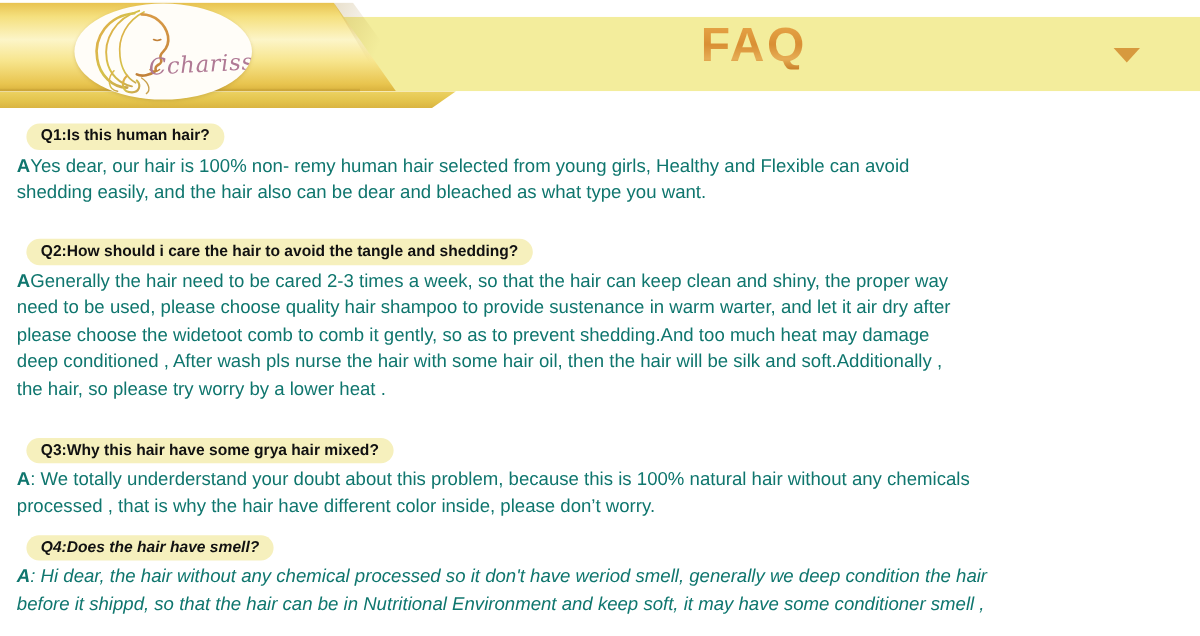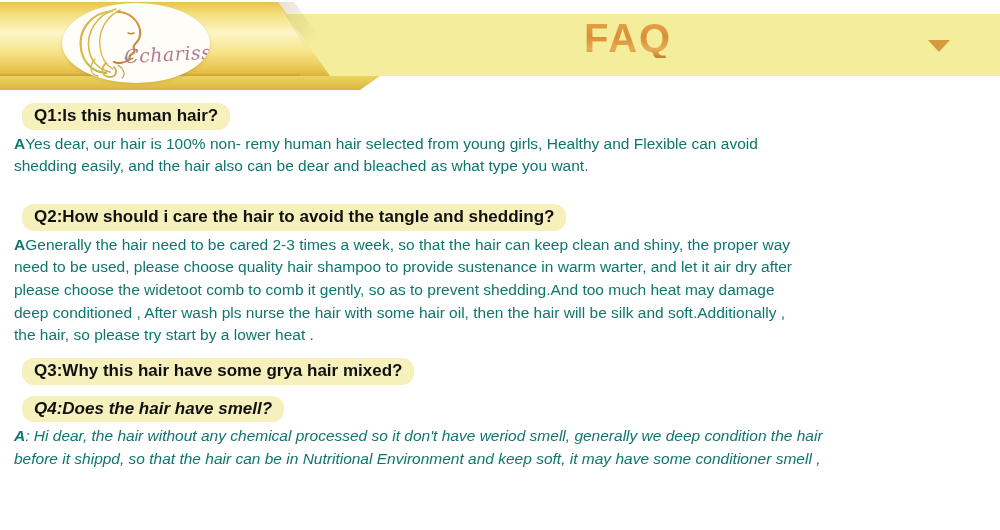--- a/index.html
+++ b/index.html
@@ -148,39 +148,39 @@
   }
   .qa-block {
     padding: 0;
   }
   .question {
     display: inline-block;
     margin-left: 22px;
     padding: 2px 12px 3px 12px;
     background: #f6f0bd;
     border-radius: 12px;
-    font-size: 17px;
+    font-size: 13px;
     font-weight: bold;
     color: #111111;
     line-height: 1.28;
     white-space: nowrap;
   }
   .answer {
     margin: 3px 14px 0 14px;
     font-size: 15.5px;
     color: #0f766e;
     line-height: 1.46;
     text-align: left;
   }
   .answer .lead {
     font-weight: bold;
   }
   .q1-block { margin-top: 8px; }
   .q2-block { margin-top: 26px; }
-  .q3-block { margin-top: 11px; }
+  .q3-block { margin-top: 28px; }
   .q4-block { margin-top: 11px; font-style: italic; }
   .ans-line { display: block; }
 </style>
 </head>
 <body>
 
 <div class="page">
 
   <div class="banner">
     <div class="band-light"></div>
@@ -231,26 +231,30 @@
       </div>
     </div>
 
     <div class="qa-block q2-block">
       <div class="question">Q2:How should i care the hair to avoid the tangle and shedding?</div>
       <div class="answer">
         <span class="lead">A</span><span>Generally the hair need to be cared 2-3 times a week, so that the hair can keep clean and shiny, the proper way</span>
         <span class="ans-line">need to be used, please choose quality hair shampoo to provide sustenance in warm warter, and let it air dry after</span>
         <span class="ans-line">please choose the widetoot  comb to comb it gently, so as to prevent shedding.And too much heat may damage</span>
         <span class="ans-line">deep conditioned  , After wash pls nurse the hair with some hair oil, then the hair will be silk and soft.Additionally ,</span>
-        <span class="ans-line">the hair, so please try start by a lower heat .</span>
+        <span class="ans-line">the hair, so please try worry by a lower heat .</span>
       </div>
     </div>
 
     <div class="qa-block q3-block">
       <div class="question">Q3:Why this hair have some grya hair mixed?</div>
+      <div class="answer">
+        <span class="lead">A</span><span>: We totally underderstand your doubt about this problem, because this is 100% natural hair without any chemicals</span>
+        <span class="ans-line">processed , that is why the hair have different color inside,  please don’t worry.</span>
+      </div>
     </div>
 
     <div class="qa-block q4-block">
       <div class="question">Q4:Does the hair have smell?</div>
       <div class="answer">
         <span class="lead">A</span><span>: Hi dear, the hair without any chemical processed so it don't have weriod smell, generally we deep condition the hair</span>
         <span class="ans-line">before it shippd, so that the hair can be in Nutritional Environment and keep soft, it may have some conditioner smell ,</span>
       </div>
     </div>
 

